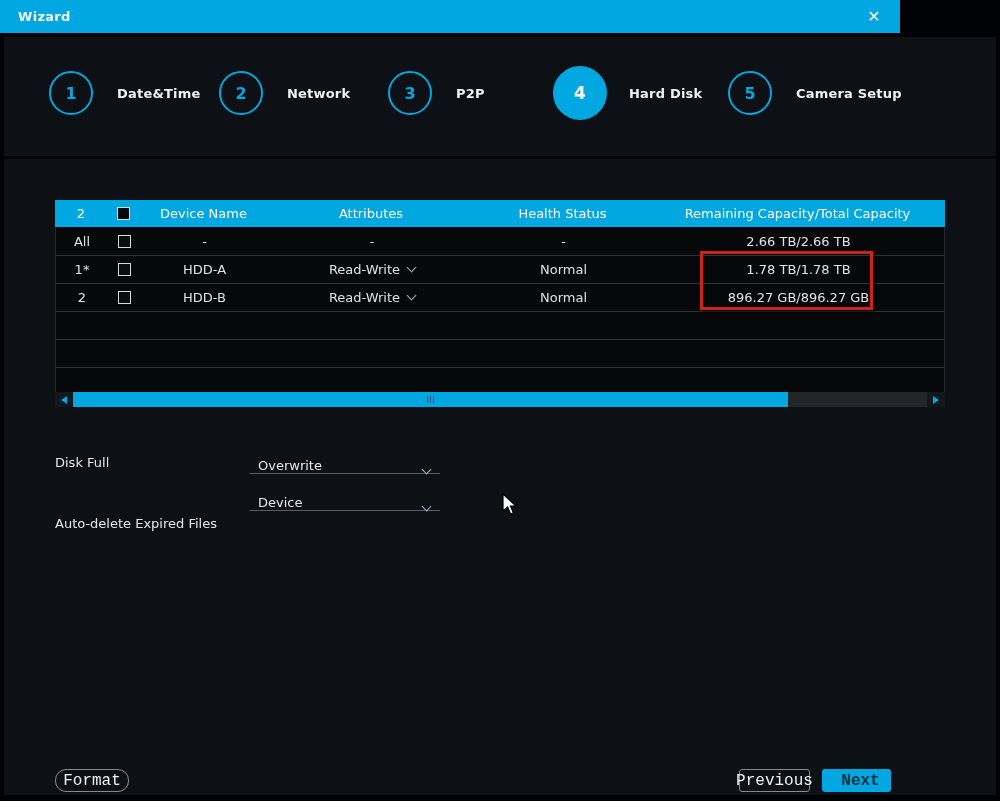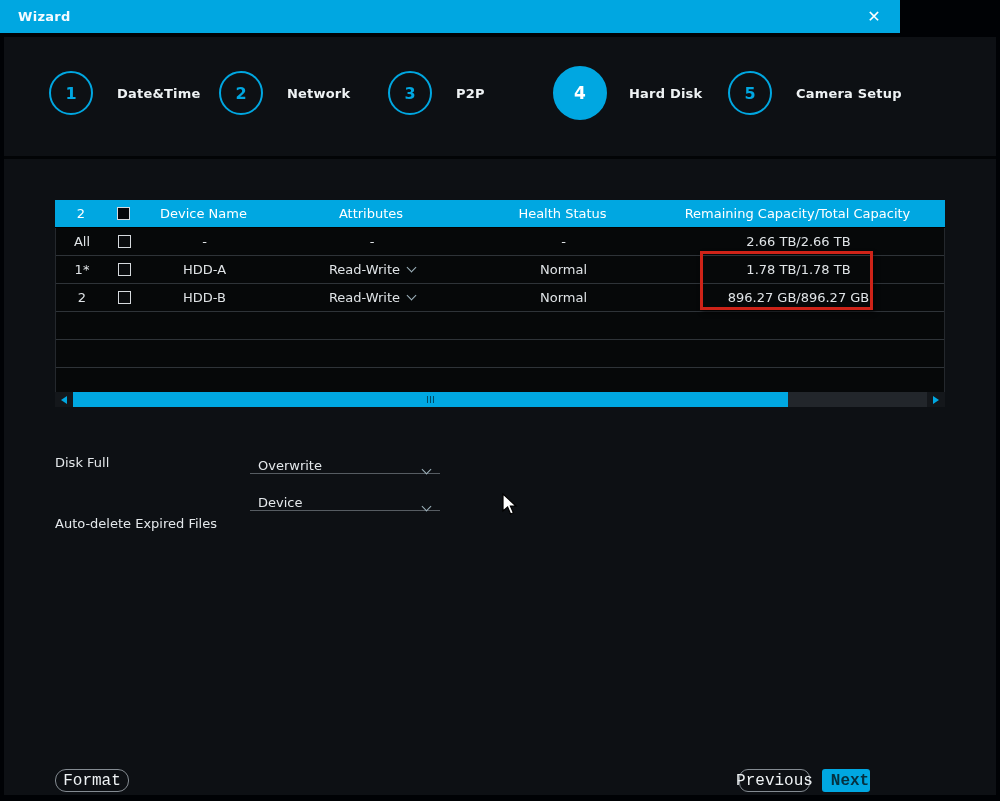--- a/index.html
+++ b/index.html
@@ -103,23 +103,23 @@
     padding:0 10px 0 8px;color:#e4e8eb;font-size:13px;
   }
   
   .btn{
     position:absolute;height:23px;box-sizing:border-box;
     display:flex;align-items:center;justify-content:center;
     font-size:16px;cursor:pointer;font-family:Liberation Mono, monospace;
   }
   .btn.ghost{background:#0d1014;border:1px solid #848b92;color:#eef2f4;}
   .btn-format{left:55px;top:769px;width:74px;border-radius:11px;}
-  .btn-previous{left:739px;top:769px;width:71px;border-radius:9px;}
+  .btn-previous{left:739px;top:769px;width:71px;border-radius:3px;}
   .btn-next{
-    left:822px;top:769px;width:48px;border-radius:3px;
+    left:822px;top:769px;width:69px;border-radius:3px;
     background:#00a7e1;color:#05303f;font-weight:600;padding-left:8px;
   }
   
   .cursor{position:absolute;left:502px;top:493px;pointer-events:none;}
 </style>
 </head>
 <body>
 
 <div class="titlebar">
   <span class="title">Wizard</span>

